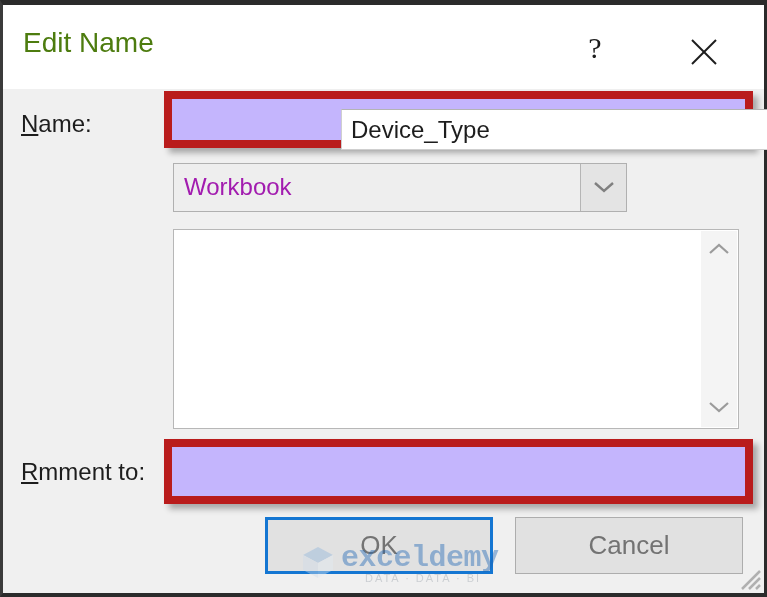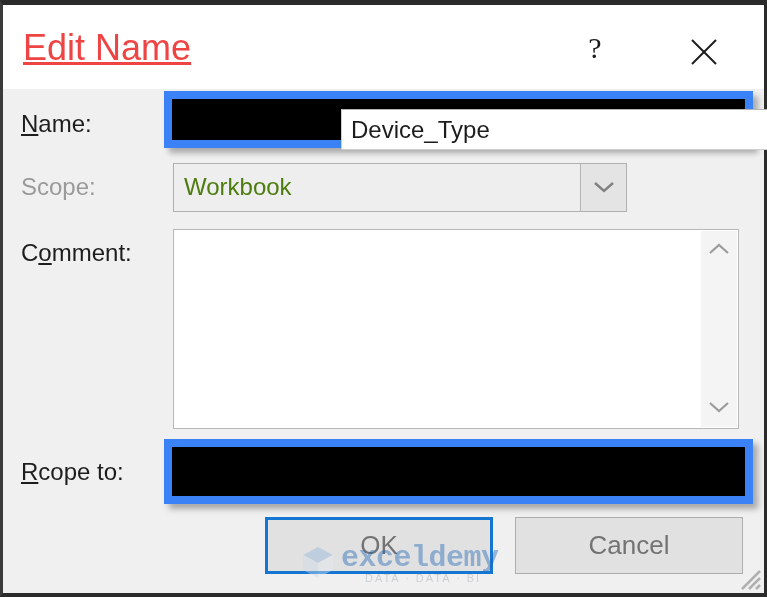--- a/index.html
+++ b/index.html
@@ -33,25 +33,24 @@
     position: absolute;
     left: 0; top: 0;
     width: 761px;
     height: 84px;
     background: #ffffff;
   }
   #dialog-title {
     position: absolute;
     left: 20px;
     top: 22px;
-    font-size: 36px;
-    color: #ef4444;
+    font-size: 28px;
+    color: #4d7c0f;
     letter-spacing: 0px;
     white-space: nowrap;
-    text-decoration: underline;
   }
   .title-btn {
     position: absolute;
     background: transparent;
     border: none;
     color: #1d1d1d;
     cursor: default;
     padding: 0;
     line-height: 1;
   }
@@ -87,24 +86,24 @@
     font-size: 24px;
     color: #1d1d1d;
     white-space: nowrap;
   }
   .field-label.disabled { color: #9a9a9a; }
   .accel { text-decoration: underline; }
 
   
   .red-outline {
     position: absolute;
-    border: 8px solid #3b82f6;
+    border: 8px solid #b91c1c;
     box-sizing: border-box;
     box-shadow: 5px 5px 6px rgba(0,0,0,0.30);
-    background: #000000;
+    background: #c4b5fd;
   }
 
   
   #name-label { left: 18px; top: 21px; }
   #name-highlight {
     left: 161px; top: 2px;
     width: 589px; height: 57px;
   }
   #name-input {
     position: absolute;
@@ -128,21 +127,21 @@
     left: 170px; top: 74px;
     width: 454px; height: 49px;
     box-sizing: border-box;
     border: 1px solid #b0b0b0;
     background: #eeeeee;
   }
   #scope-value {
     position: absolute;
     left: 10px; top: 9px;
     font-size: 24px;
-    color: #4d7c0f;
+    color: #a21caf;
     white-space: nowrap;
   }
   #scope-dropdown-button {
     position: absolute;
     right: 0; top: 0;
     width: 46px;
     height: 47px;
     background: #e4e4e4;
     border-left: 1px solid #b5b5b5;
     box-sizing: border-box;
@@ -284,50 +283,48 @@
   </div>
 
   <div id="dialog-body">
 
     <div class="field-label" id="name-label"><span class="accel">N</span><span>ame:</span></div>
 
     <div class="red-outline" id="name-highlight">
       <input id="name-input" type="text" value="Device_Type" style="">
     </div>
 
-    <div class="field-label disabled" id="scope-label"><span>S</span><span>cope:</span></div>
 
     <div id="scope-combo">
       <div id="scope-value">Workbook</div>
       <div id="scope-dropdown-button">
         <svg width="22" height="14" viewBox="0 0 22 14" aria-hidden="true">
           <polyline points="2,3 11,11 20,3" fill="none" stroke="#808080" stroke-width="2.4"></polyline>
         </svg>
       </div>
     </div>
 
-    <div class="field-label" id="comment-label"><span>C</span><span class="accel">o</span><span>mment:</span></div>
 
     <div id="comment-box">
       <textarea id="comment-input" placeholder="" style=""></textarea>
       <div id="comment-scrollbar">
         <div class="scroll-arrow" id="comment-scroll-up">
           <svg width="22" height="14" viewBox="0 0 22 14" aria-hidden="true">
             <polyline points="2,11 11,3 20,11" fill="none" stroke="#9b9b9b" stroke-width="2.2"></polyline>
           </svg>
         </div>
         <div class="scroll-arrow" id="comment-scroll-down">
           <svg width="22" height="14" viewBox="0 0 22 14" aria-hidden="true">
             <polyline points="2,3 11,11 20,3" fill="none" stroke="#9b9b9b" stroke-width="2.2"></polyline>
           </svg>
         </div>
       </div>
     </div>
 
-    <div class="field-label" id="refers-label"><span class="accel">R</span><span>cope to:</span></div>
+    <div class="field-label" id="refers-label"><span class="accel">R</span><span>mment to:</span></div>
 
     <div class="red-outline" id="refers-highlight">
       
     </div>
 
     <button class="dialog-button" id="ok-button">OK</button>
     <button class="dialog-button" id="cancel-button">Cancel</button>
 
     <div id="resize-grip">
       <svg width="26" height="26" viewBox="0 0 26 26" aria-hidden="true">

